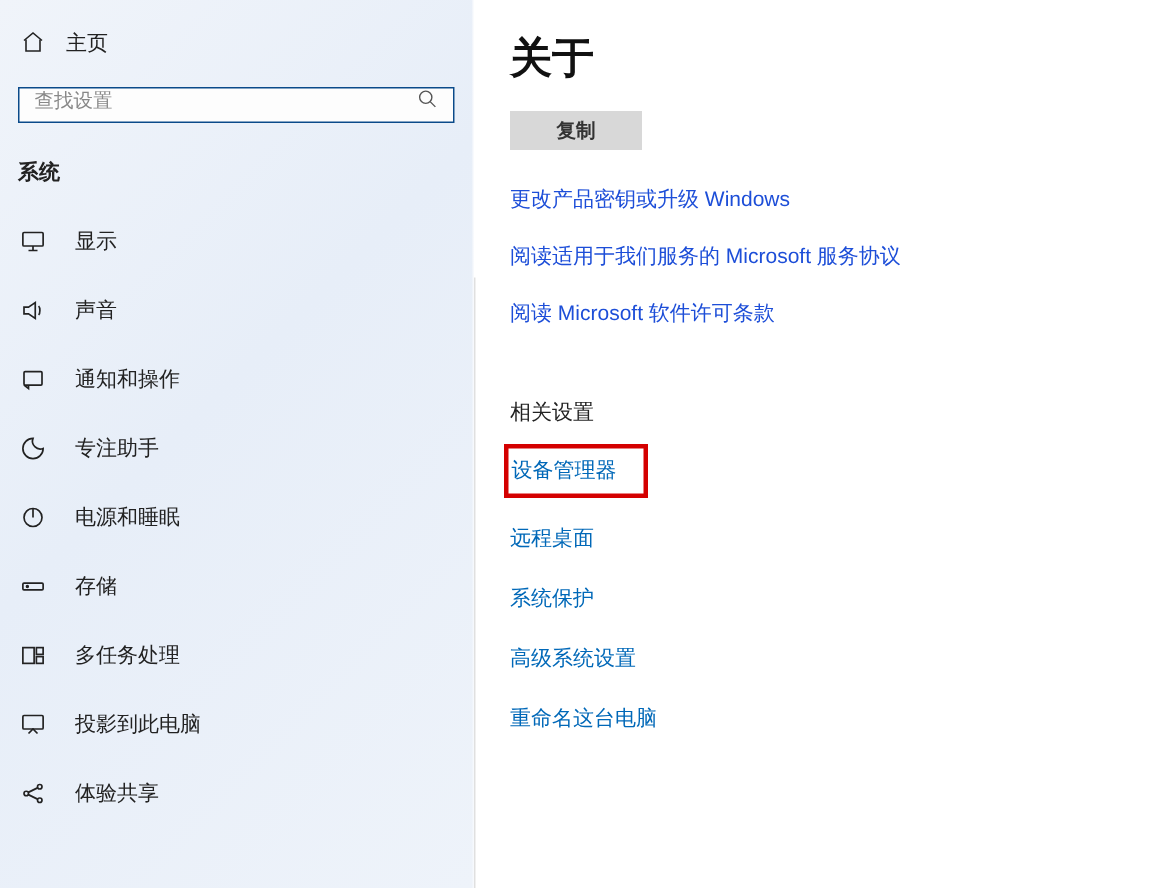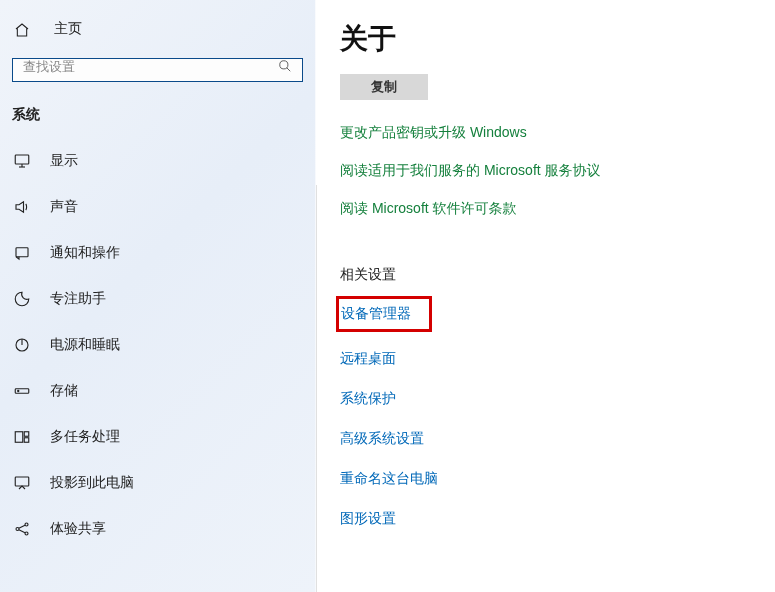--- a/index.html
+++ b/index.html
@@ -19,23 +19,23 @@
   .sidebar {
     width: 316px;
     height: 100%;
     background: linear-gradient(135deg, #f0f4fa 0%, #e7eef8 45%, #eef3fa 100%);
     border-right: 1px solid rgba(255,255,255,0.6);
     padding: 10px 0 0 0;
     position: relative;
   }
   .home-row {
     display: flex;
-    align-items: flex-end;
+    align-items: flex-start;
     padding: 10px 12px;
-    gap: 22px;
+    gap: 12px;
     color: #222;
     font-size: 14px;
     cursor: pointer;
   }
   .home-row .icon {
     width: 20px;
     display: inline-flex;
     justify-content: center;
   }
   .search-box {
@@ -118,21 +118,21 @@
     height: 26px;
     font-size: 13px;
     color: #333;
     cursor: pointer;
     margin-bottom: 24px;
     font-weight: bold;
   }
   .link-block a,
   .link-block span.link {
     display: block;
-    color: #15803d;
+    color: #1d4ed8;
     font-size: 14px;
     margin-bottom: 20px;
     text-decoration: none;
     cursor: pointer;
   }
   .related-heading {
     font-size: 14px;
     color: #222;
     margin-top: 48px;
     margin-bottom: 12px;
@@ -298,16 +298,15 @@
   <div class="related-links">
 
     <div class="highlighted">
       <span class="link">设备管理器</span>
     </div>
 
     <span class="link">远程桌面</span>
     <span class="link">系统保护</span>
     <span class="link">高级系统设置</span>
     <span class="link">重命名这台电脑</span>
-    <span class="link">图形设置</span>
   </div>
 
 </div>
 
 </body></html>

